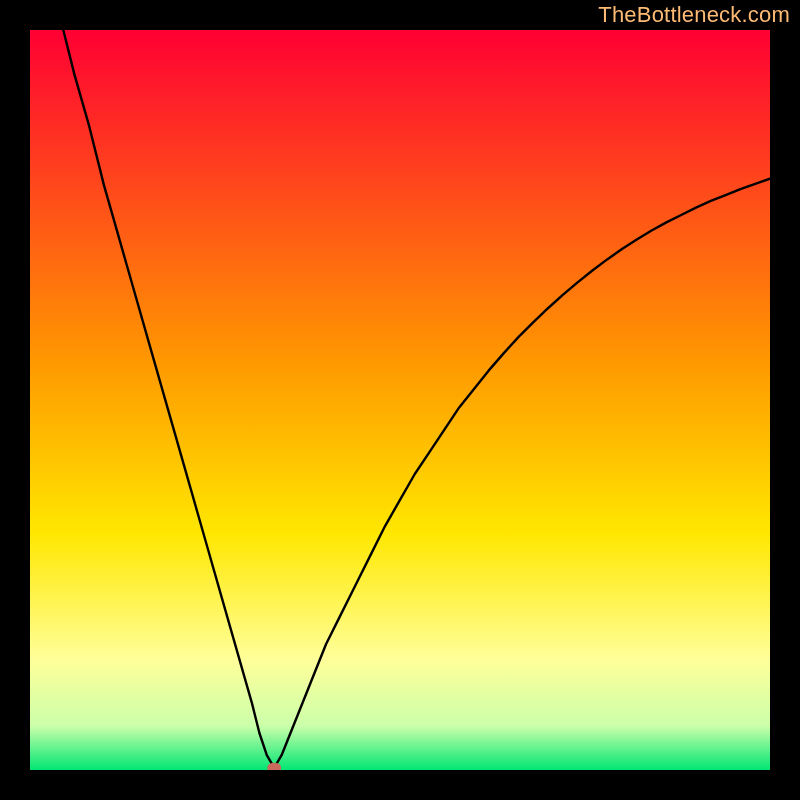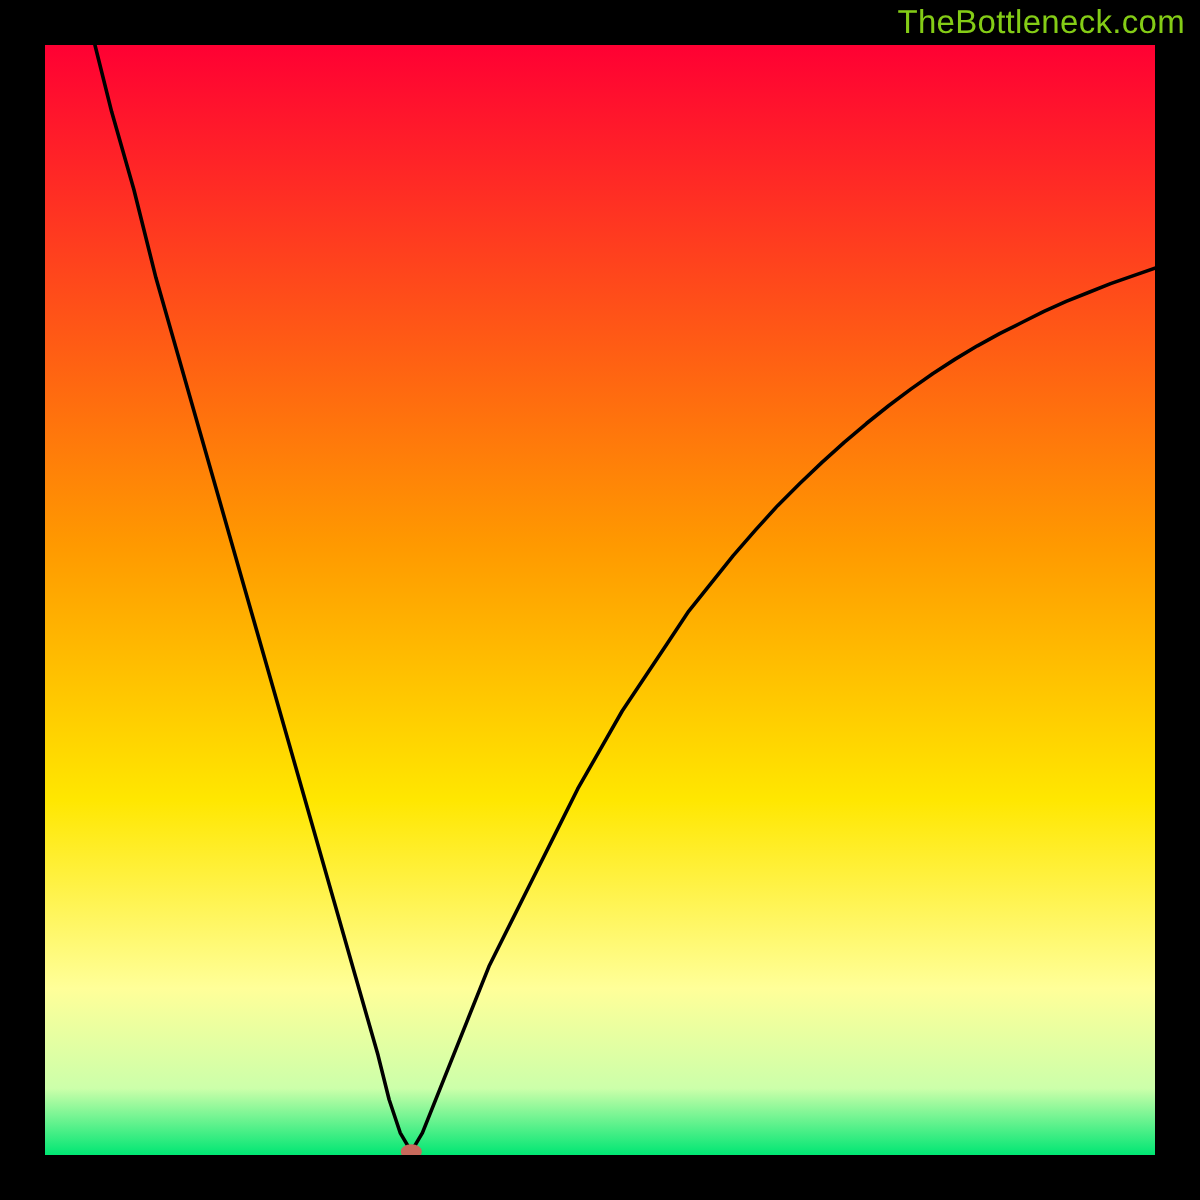--- a/index.html
+++ b/index.html
@@ -14,21 +14,21 @@
   .outer {
     position: relative;
     width: 800px;
     height: 800px;
     background: #000;
   }
   .watermark {
     position: absolute;
     top: 2px;
     right: 10px;
-    color: #84cc16;
+    color: #fdba74;
     font-size: 22px;
     font-weight: 400;
     letter-spacing: 0.2px;
     user-select: none;
   }
   .plot {
     position: absolute;
     left: 30px;
     top: 30px;
     width: 740px;

